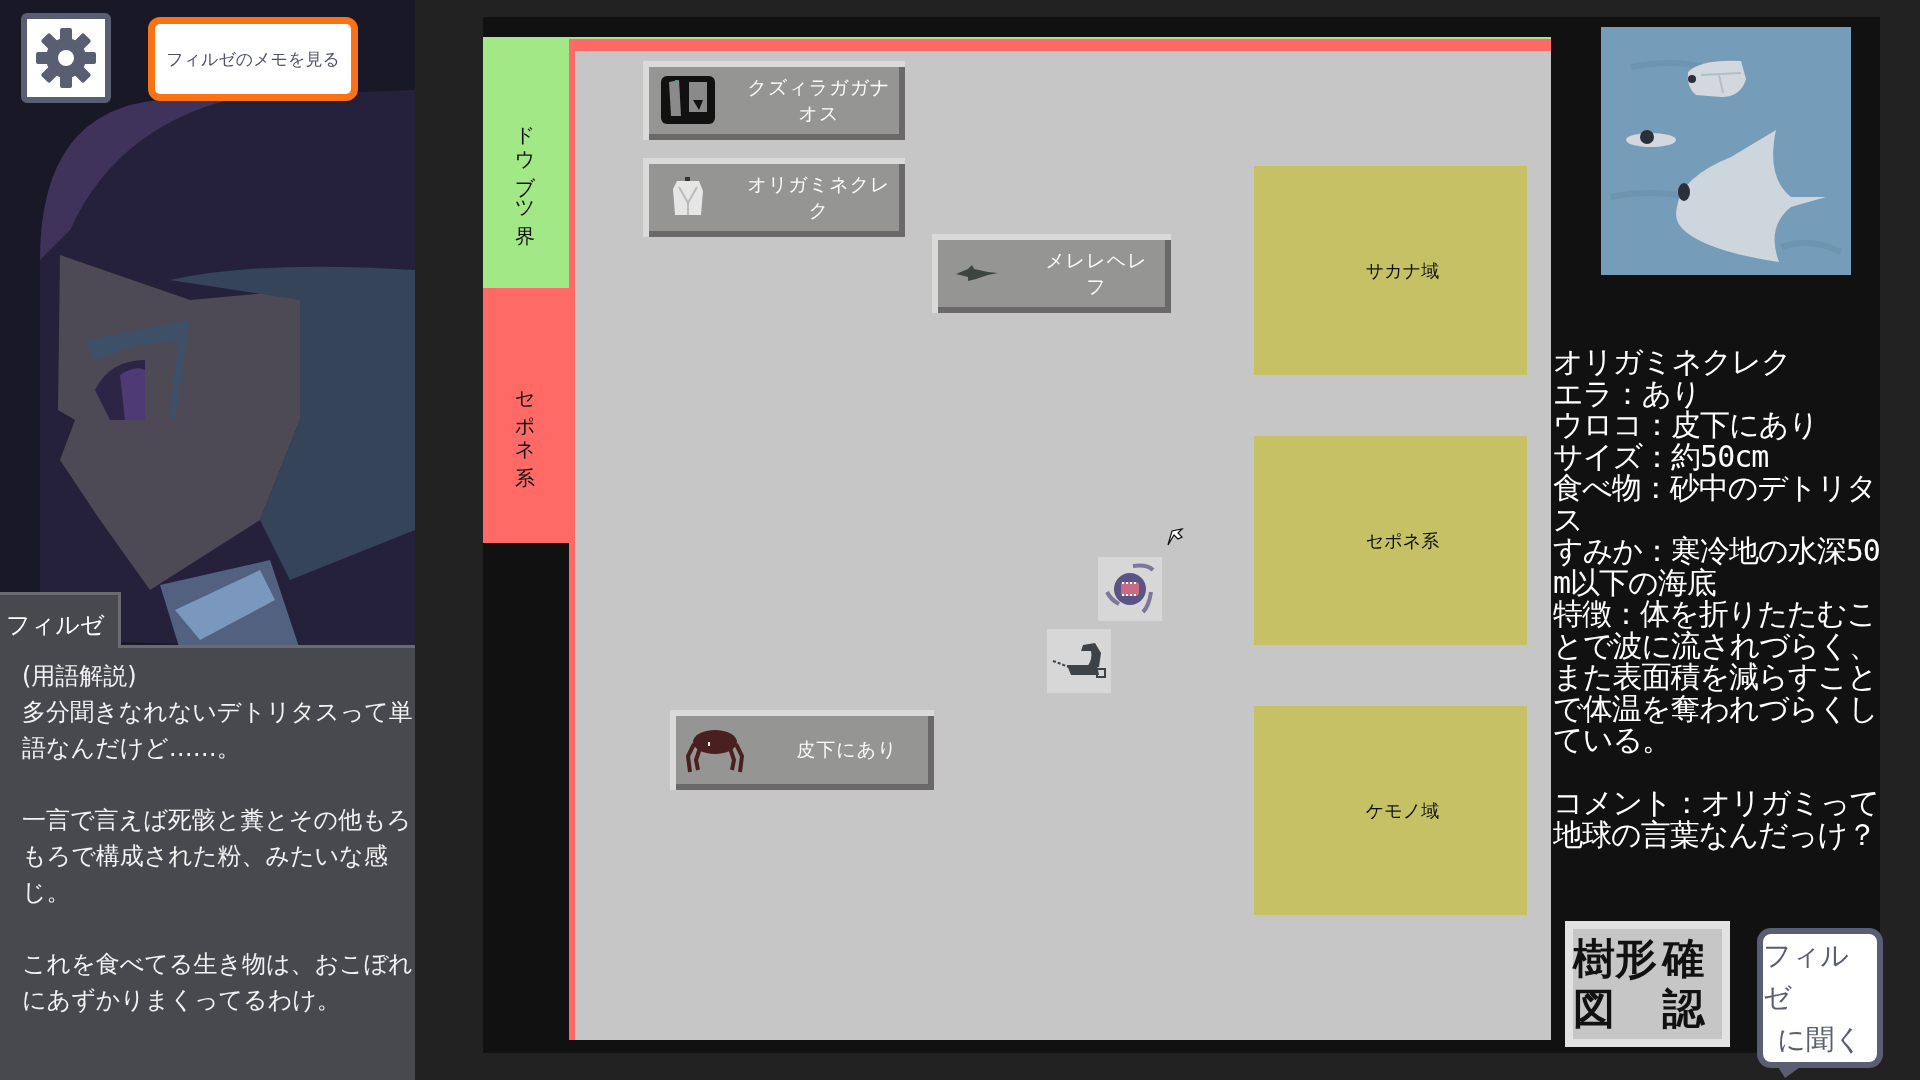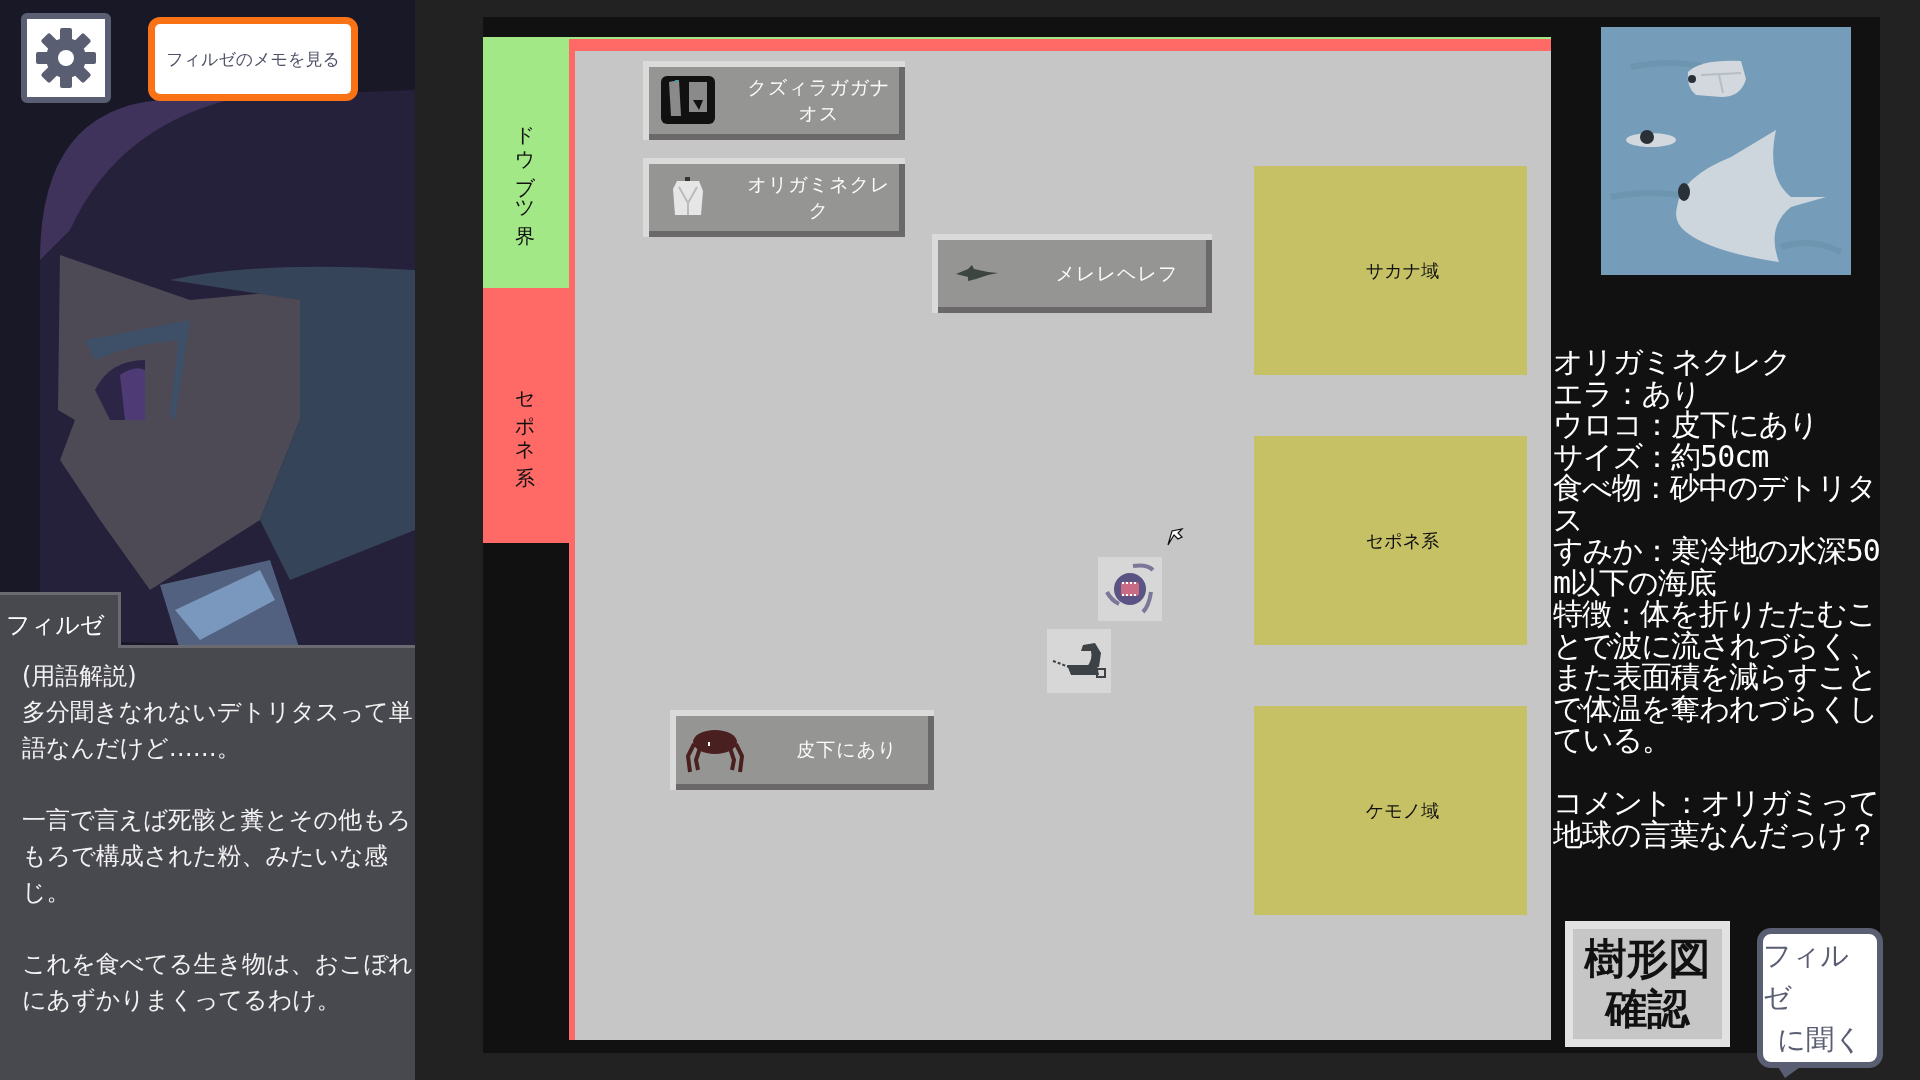--- a/index.html
+++ b/index.html
@@ -31,21 +31,21 @@
   .creature-btn .icon { width: 62px; height: 62px; margin-left: 8px; display:flex; align-items:center; justify-content:center; }
   .creature-btn .label { flex: 1; text-align: center; color: #fbfbfb; font-size: 19px; letter-spacing: 1px; font-family: "DejaVu Sans Mono", monospace; padding-right: 8px; }
 
   .zone { position: absolute; background: #c6c165; display:flex; align-items:center; justify-content:center; font-size: 18px; color: #111; cursor: pointer; padding-left: 24px; }
   .loose { position: absolute; width: 64px; height: 64px; background: #d7d7d7; display:flex; align-items:center; justify-content:center; cursor: grab; }
 
   
   #creature-image { left: 1601px; top: 27px; width: 250px; height: 248px; background: #759db9; overflow: hidden; }
   #info-text { left: 1553px; top: 346px; width: 330px; color: #fff; font-size: 30px; line-height: 31.5px; font-family: "DejaVu Sans Mono", monospace; white-space: pre-wrap; word-break: break-all; letter-spacing: -1px; }
   #tree-button { left: 1565px; top: 921px; width: 165px; height: 126px; background: #e2e2e2; padding: 8px; cursor: pointer; }
-  #tree-button .inner { width: 100%; height: 100%; background: #c6c6c6; display:flex; flex-direction: column; align-items:center; justify-content:center; font-size: 42px; font-weight: bold; color: #111; line-height: 50px; font-family: "DejaVu Sans Mono", monospace; }
+  #tree-button .inner { width: 100%; height: 100%; background: #c6c6c6; display:flex; flex-direction: row; align-items:center; justify-content:center; font-size: 42px; font-weight: bold; color: #111; line-height: 50px; font-family: "DejaVu Sans Mono", monospace; }
   #ask-bubble { left: 1757px; top: 928px; width: 126px; height: 140px; background: #fff; border: 6px solid #5a5e72; border-radius: 14px; display:flex; flex-direction: column; align-items:center; justify-content:center; color: #5a5e72; font-size: 28px; line-height: 42px; cursor: pointer; }
   #bubble-tail { left: 1775px; top: 1062px; width: 0; height: 0; border-left: 10px solid transparent; border-right: 22px solid transparent; border-top: 16px solid #5a5e72; }
   #cursor { left: 1166px; top: 527px; }
 </style>
 </head>
 <body>
 
 <div id="left-panel" class="abs">
   <svg id="portrait" class="abs" viewBox="0 0 415 650">
     <rect width="415" height="650" fill="#191826"></rect>
@@ -129,21 +129,21 @@
         <svg width="34" height="46" viewBox="0 0 34 46">
           <path d="M6 6 L28 6 L32 16 L30 40 L4 40 L2 14 Z" fill="#e6e6e6"></path>
           <path d="M8 12 L17 28 L26 12 M17 28 L17 40" stroke="#bbb" stroke-width="2" fill="none"></path>
           <rect x="14" y="2" width="5" height="4" fill="#333"></rect>
         </svg>
       </div>
       <span class="label">オリガミネクレク</span>
     </div>
   </div>
 
-  <div class="creature-btn" style="left:357px; top:183px; width:280px; height:79px;">
+  <div class="creature-btn" style="left:357px; top:183px; width:239px; height:79px;">
     <div class="face"></div>
     <div class="inner">
       <div class="icon">
         <svg width="46" height="22" viewBox="0 0 46 22">
           <path d="M2 11 L14 6 L18 2 L20 6 L34 9 L44 10 L34 12 L22 16 L14 18 L14 14 Z" fill="#3d4540"></path>
         </svg>
       </div>
       <span class="label">メレレヘレフ</span>
     </div>
   </div>

